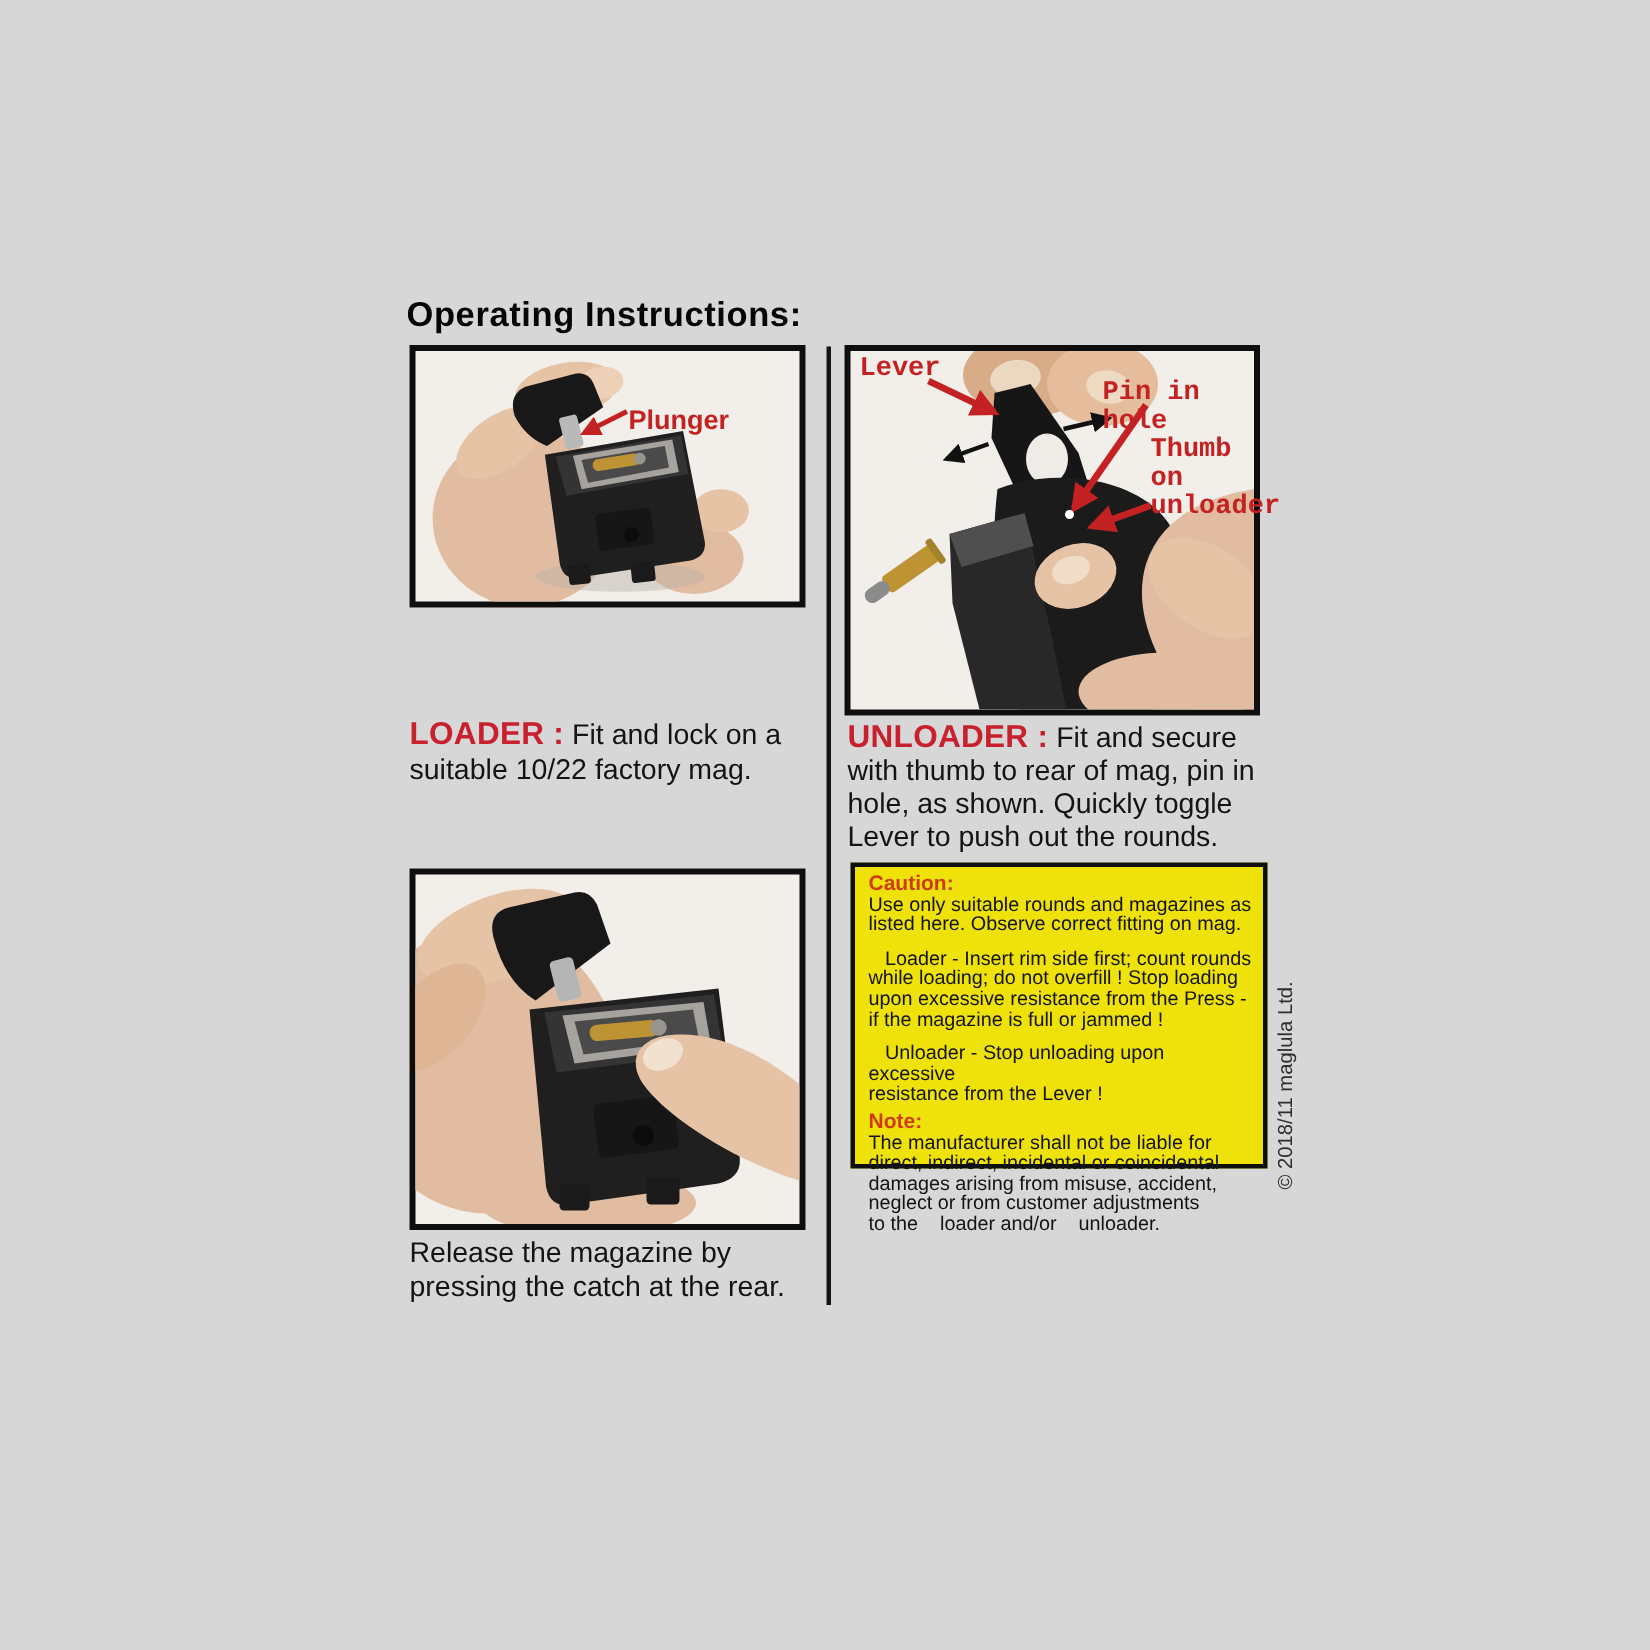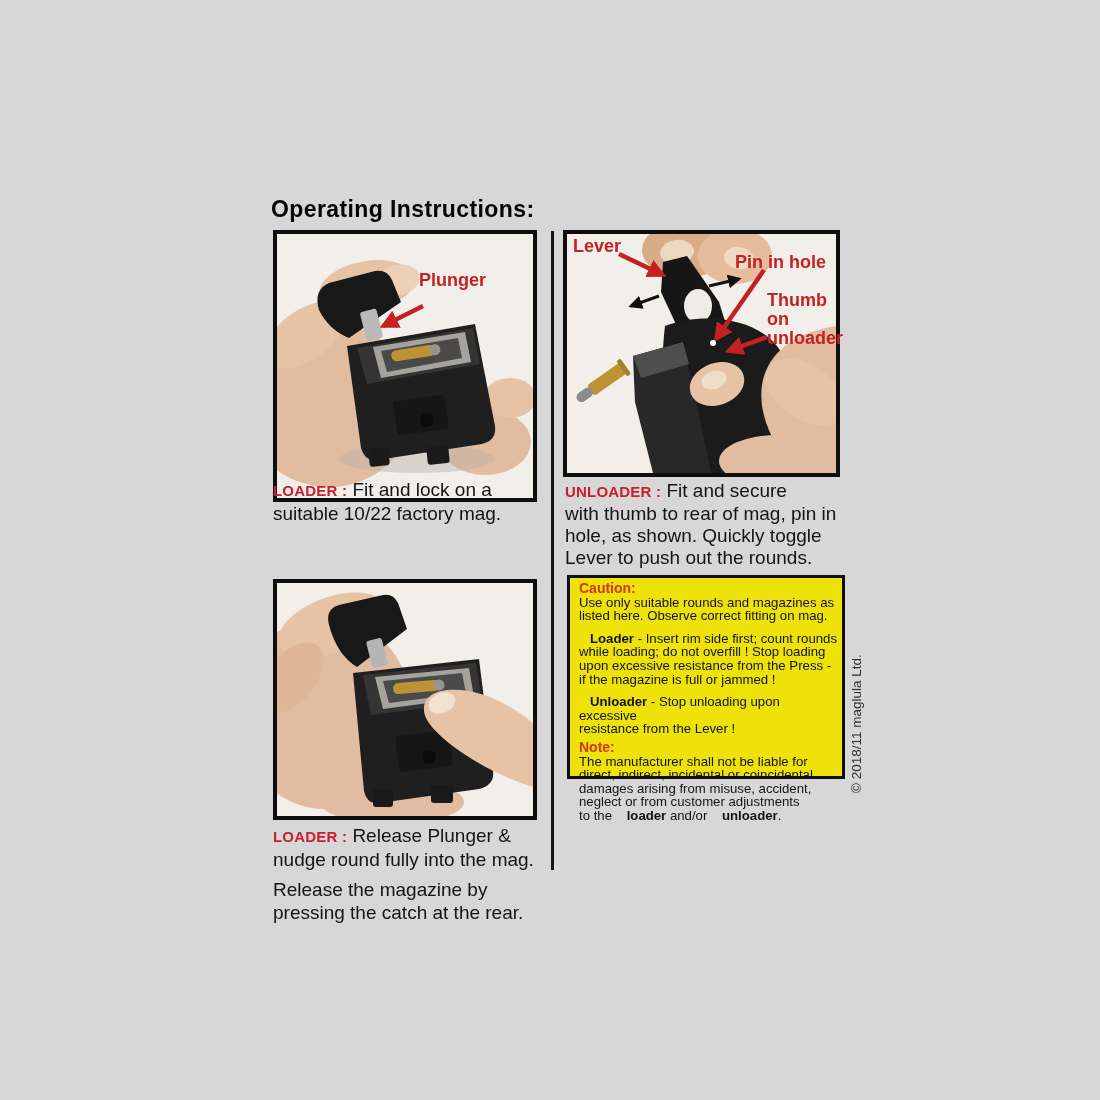--- a/index.html
+++ b/index.html
@@ -9,47 +9,47 @@
     font-family:"Liberation Sans",sans-serif;color:#111;overflow:hidden;
   }
   .title{
     position:absolute;left:271px;top:196px;margin:0;
     font-size:23px;font-weight:bold;letter-spacing:.4px;color:#050505;
   }
   .photo-box{
     position:absolute;border:4px solid #0e0e0e;background:#f2efea;
     box-sizing:border-box;
   }
-  #box1{left:273px;top:230px;width:264px;height:272px;text-align:right;}
+  #box1{left:273px;top:230px;width:264px;height:175px;text-align:right;}
   #box2{left:273px;top:579px;width:264px;height:241px;}
-  #boxR{left:563px;top:230px;width:277px;height:247px;}
+  #boxR{left:563px;top:230px;width:277px;height:247px;font-family:Liberation Mono, monospace;}
   .photo-box svg{position:absolute;left:0;top:0;width:100%;height:100%;}
   .photo-label{
     position:absolute;color:var(--label-red,#c42222);font-weight:bold;
     font-size:18px;line-height:19px;white-space:pre-line;
   }
   .caption{position:absolute;font-size:19px;line-height:23px;color:#141414;}
   .caption p{margin:0;white-space:pre-line;}
   .caption p + p{margin-top:7px;}
-  .cap-head{color:var(--accent-red,#c8202c);font-weight:bold;font-size:15px;line-height:23px;letter-spacing:.2px;}
+  .cap-head{color:var(--accent-red,#c8202c);font-weight:bold;font-size:21px;line-height:23px;letter-spacing:.2px;}
   #cap1{left:273px;top:478px;width:300px;}
   #cap2{left:273px;top:824px;width:310px;}
   #capR{left:565px;top:480px;width:300px;line-height:22px;}
   .divider{position:absolute;left:551px;top:231px;width:3px;height:639px;background:#141414;}
   .caution{
     position:absolute;left:567px;top:575px;width:278px;height:204px;
     background:var(--caution-yellow,#eee20a);border:3px solid #0e0e0e;
     box-sizing:border-box;padding:4px 5px 4px 9px;
     font-size:13.2px;line-height:13.6px;color:#131313;
   }
   .caution p{margin:0;white-space:pre-line;}
   .caution .gap{margin-top:9px;}
   .caution .gap-sm{margin-top:5px;}
   .c-head{color:var(--caution-heading-red,#cf3a10);font-weight:bold;font-size:14px;}
-  .b{font-weight:bold;padding-left:11px;}
+  .b{font-weight:normal;padding-left:11px;}
   .copyright{
     position:absolute;left:849px;top:793px;width:170px;
     transform:rotate(-90deg);transform-origin:0 0;
     font-size:13.5px;color:#2e2e2e;white-space:nowrap;
   }
 </style>
 </head>
 <body>
 
 <div class="canvas">
@@ -123,22 +123,20 @@
         <rect x="154" y="202" width="22" height="18" rx="3" fill="#1a1a1a"></rect>
       </g>
       <g>
         <path d="M256,140 C222,112 188,103 164,108 C147,112 142,126 152,140 C166,160 210,190 256,204 Z" fill="#e7c3a6"></path>
         <ellipse cx="165" cy="120" rx="14" ry="10" fill="#f1e2d0" transform="rotate(-25 165 120)"></ellipse>
       </g>
     </svg>
   </div>
 
   <div class="caption" id="cap2">
-    <p><span class="cap-head">LOADER :</span><span> Release Plunger &amp;
-nudge round fully into the mag.</span></p>
     <p>Release the magazine by
 pressing the catch at the rear.</p>
   </div>
 
   <div class="divider"></div>
 
   <div class="photo-box" id="boxR">
     <svg viewBox="0 0 269 239">
       <defs>
         <marker id="ra3" viewBox="0 0 10 10" refX="8" refY="5" markerWidth="4.2" markerHeight="4.2" orient="auto">

